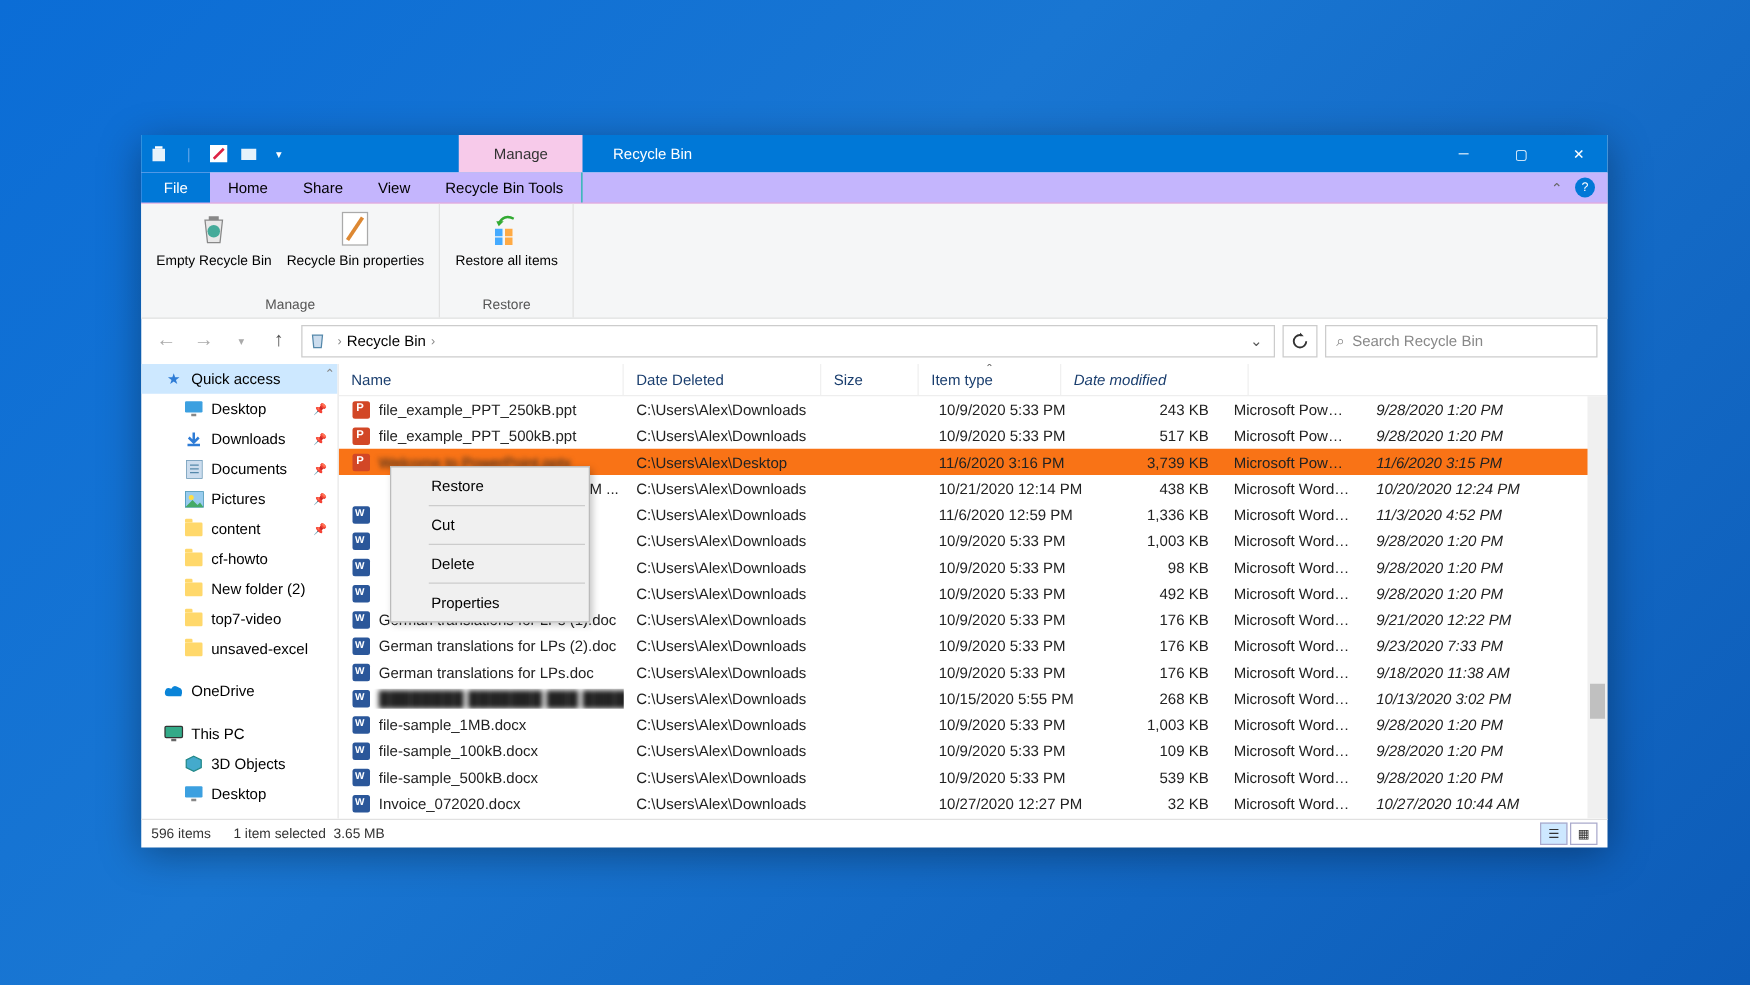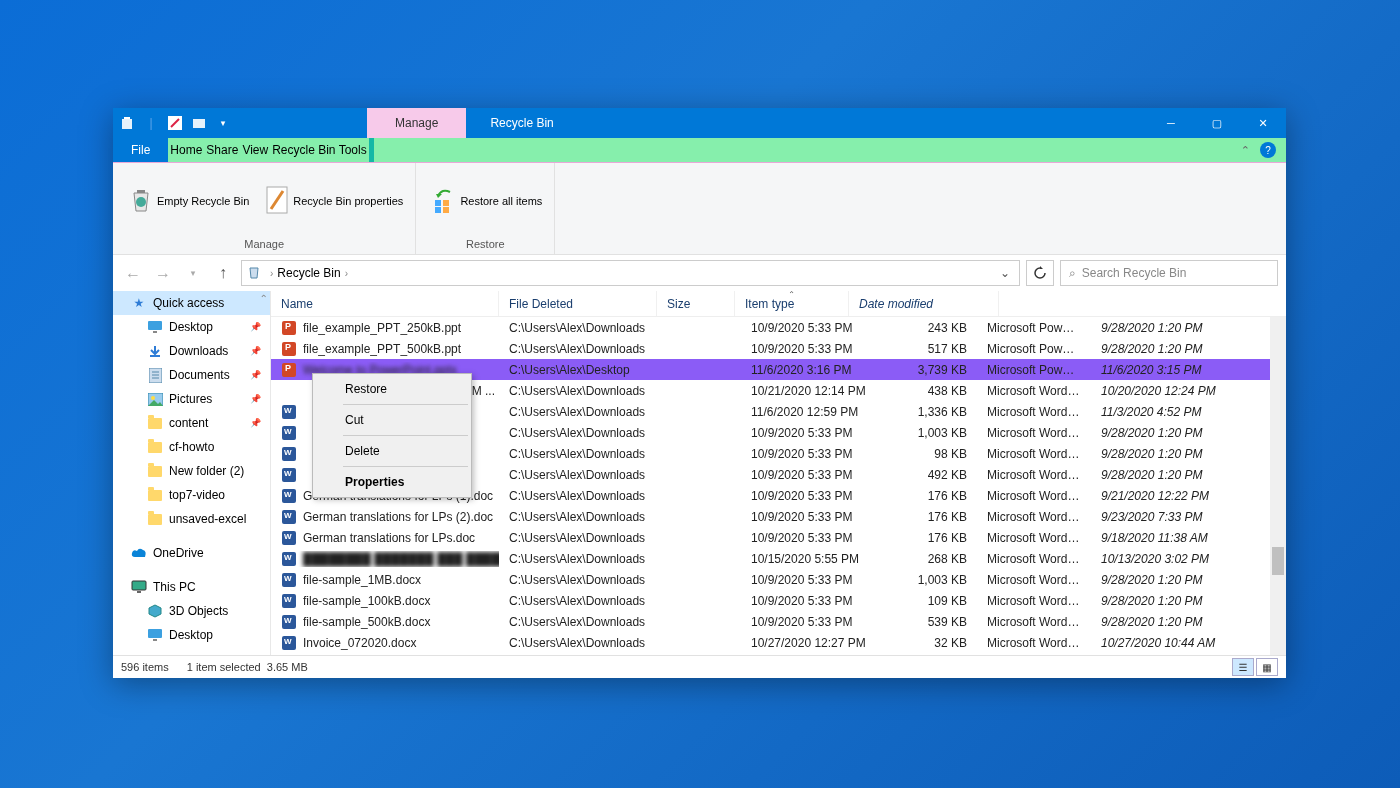--- a/index.html
+++ b/index.html
@@ -5,30 +5,30 @@
 * { margin:0; padding:0; box-sizing:border-box; font-family:"Segoe UI",Arial,sans-serif; }
 body { width:1400px; height:788px; background:linear-gradient(135deg,#0b6dd6 0%,#1976d2 40%,#0d5cb8 100%); overflow:hidden; position:relative; }
 .window { position:absolute; left:113px; top:108px; width:1173px; height:570px; background:#fff; box-shadow:0 6px 30px rgba(0,0,0,.35); display:flex; flex-direction:column; }
 .titlebar { height:30px; background:#0078d7; display:flex; align-items:center; color:#fff; font-size:12px; }
 .qat { display:flex; align-items:center; padding:0 6px; gap:8px; }
 .qat-icon { width:16px; height:16px; display:flex; align-items:center; justify-content:center; }
 .manage-tab { background:#f7caea; color:#333; height:30px; padding:0 28px; display:flex; align-items:center; margin-left:130px; }
 .title { padding-left:24px; }
 .win-ctrls { margin-left:auto; display:flex; }
 .win-btn { width:46px; height:30px; display:flex; align-items:center; justify-content:center; color:#fff; font-size:11px; }
-.ribbon-tabs { height:25px; background:#86efac; display:flex; font-size:12px; border-bottom:1px solid #e8a8d8; }
-.ribbon-tab { padding:0 2px; display:flex; align-items:center; cursor:default; }
+.ribbon-tabs { height:25px; background:#c4b5fd; display:flex; font-size:12px; border-bottom:1px solid #e8a8d8; }
+.ribbon-tab { padding:0 14px; display:flex; align-items:center; cursor:default; }
 .ribbon-tab.file { background:#0078d7; color:#fff; padding:0 18px; }
-.ribbon-tab.tools { border-right:5px solid #14b8a6; }
+.ribbon-tab.tools { border-right:1px solid #14b8a6; }
 .ribbon-collapse { margin-left:auto; display:flex; align-items:center; gap:10px; padding-right:10px; }
 .help-icon { width:16px; height:16px; background:#0078d7; border-radius:50%; color:#fff; display:flex; align-items:center; justify-content:center; font-size:10px; }
 .ribbon { height:92px; background:#f5f6f7; border-bottom:1px solid #e1e1e1; display:flex; font-size:11px; }
 .ribbon-group { border-right:1px solid #e1e1e1; display:flex; flex-direction:column; }
 .ribbon-items { display:flex; flex:1; padding:4px 6px 0 6px; }
-.ribbon-item { display:flex; align-items:center; padding:0 6px; text-align:center; line-height:13px; cursor:default; }
+.ribbon-item { display:flex; flex-direction:column; align-items:center; padding:0 6px; text-align:center; line-height:13px; cursor:default; }
 .ribbon-item-icon { width:32px; height:32px; margin-bottom:4px; display:flex; align-items:center; justify-content:center; }
 .ribbon-group-label { text-align:center; padding:2px 0 4px 0; color:#555; }
 .navbar { height:36px; display:flex; align-items:center; padding:4px 8px; gap:6px; }
 .nav-arrow { width:24px; height:24px; display:flex; align-items:center; justify-content:center; color:#aaa; }
 .nav-arrow.enabled { color:#555; }
 .addr-bar { flex:1; height:26px; border:1px solid #ccc; display:flex; align-items:center; padding:0 4px; font-size:12px; }
 .addr-icon { width:18px; height:18px; margin-right:2px; }
 .addr-chev { color:#888; padding:0 4px; font-size:10px; }
 .addr-hist { width:20px; text-align:center; color:#555; margin-left:auto; }
 .refresh { width:28px; height:26px; border:1px solid #ccc; display:flex; align-items:center; justify-content:center; }
@@ -47,37 +47,37 @@
 .col-headers { height:26px; display:flex; font-size:12px; color:#1a3e6e; border-bottom:1px solid #eee; }
 .col { display:flex; align-items:center; padding:0 10px; border-right:1px solid #f0f0f0; position:relative; }
 .col.name { width:228px; }
 .col.loc { width:242px; }
 .col.del { width:158px; }
 .col.size { width:78px; justify-content:flex-start; }
 .col.type { width:114px; }
 .col.mod { width:150px;font-style:italic; }
 .sort-ind { position:absolute; top:-1px; left:50%; transform:translateX(-50%); font-size:8px; color:#555; }
 .row { height:21px; display:flex; align-items:center; font-size:12px; color:#222; cursor:default; }
-.row.sel { background:#8b5cf6; }
+.row.sel { background:#f97316; }
 .cell { padding:0 10px; white-space:nowrap; overflow:hidden; text-overflow:ellipsis; }
 .cell.name { width:228px; display:flex; align-items:center; gap:6px; }
 .cell.loc { width:242px; }
 .cell.del { width:158px; }
 .cell.size { width:78px; text-align:right; }
 .cell.type { width:114px; }
 .cell.mod { width:150px;font-style:italic; }
 .file-icon { width:16px; height:16px; flex-shrink:0; display:flex; align-items:center; justify-content:center; }
 .ppt-icon { width:14px; height:14px; background:#d24726; border-radius:2px; position:relative; }
 .ppt-icon:after { content:"P"; position:absolute; color:#fff; font-size:9px; font-weight:bold; left:3px; top:0; }
 .doc-icon { width:14px; height:14px; background:#2b579a; border-radius:2px; position:relative; }
 .doc-icon:after { content:"W"; position:absolute; color:#fff; font-size:8px; font-weight:bold; left:2px; top:1px; }
 .blur { filter:blur(2px); }
 .ctx-menu { position:absolute; left:312px; top:373px; width:160px; background:#f0f0f0; border:1px solid #bbb; box-shadow:2px 2px 6px rgba(0,0,0,.25); font-size:12px; padding:2px; z-index:10; }
 .ctx-item { height:26px; display:flex; align-items:center; padding-left:30px; cursor:default; }
-.ctx-item.bold { font-weight:bold;text-align:center; }
+.ctx-item.bold { font-weight:normal;text-align:center; }
 .ctx-sep { height:1px; background:#ccc; margin:2px 1px 2px 28px; }
 .vscroll { position:absolute; right:0; top:26px; bottom:0; width:16px; background:#f0f0f0; }
 .vscroll-thumb { position:absolute; left:2px; right:2px; top:230px; height:28px; background:#c0c0c0; }
 .status { height:23px; border-top:1px solid #e1e1e1; display:flex; align-items:center; font-size:11px; padding:0 8px; gap:18px; color:#333; }
 .view-btns { margin-left:auto; display:flex; gap:2px; }
 .vbtn { width:22px; height:18px; border:1px solid #aac; display:flex; align-items:center; justify-content:center; font-size:10px; }
 .vbtn.active { background:#cde8ff; }
 svg { display:block; }
 </style>
 </head>
@@ -320,21 +320,21 @@
               </svg>
             </span>
             <span>Desktop</span>
           </div>
         </div>
     </div>
 
     <div class="content">
       <div class="col-headers">
         <div class="col name">Name</div>
-        <div class="col del">File Deleted</div>
+        <div class="col del">Date Deleted</div>
         <div class="col size">Size</div>
         <div class="col type">
             <span class="sort-ind">⌃</span>
             <span>Item type</span>
           </div>
         <div class="col mod">Date modified</div>
       </div>
       <div id="rows">
           <div class="row">
             <div class="cell name">

